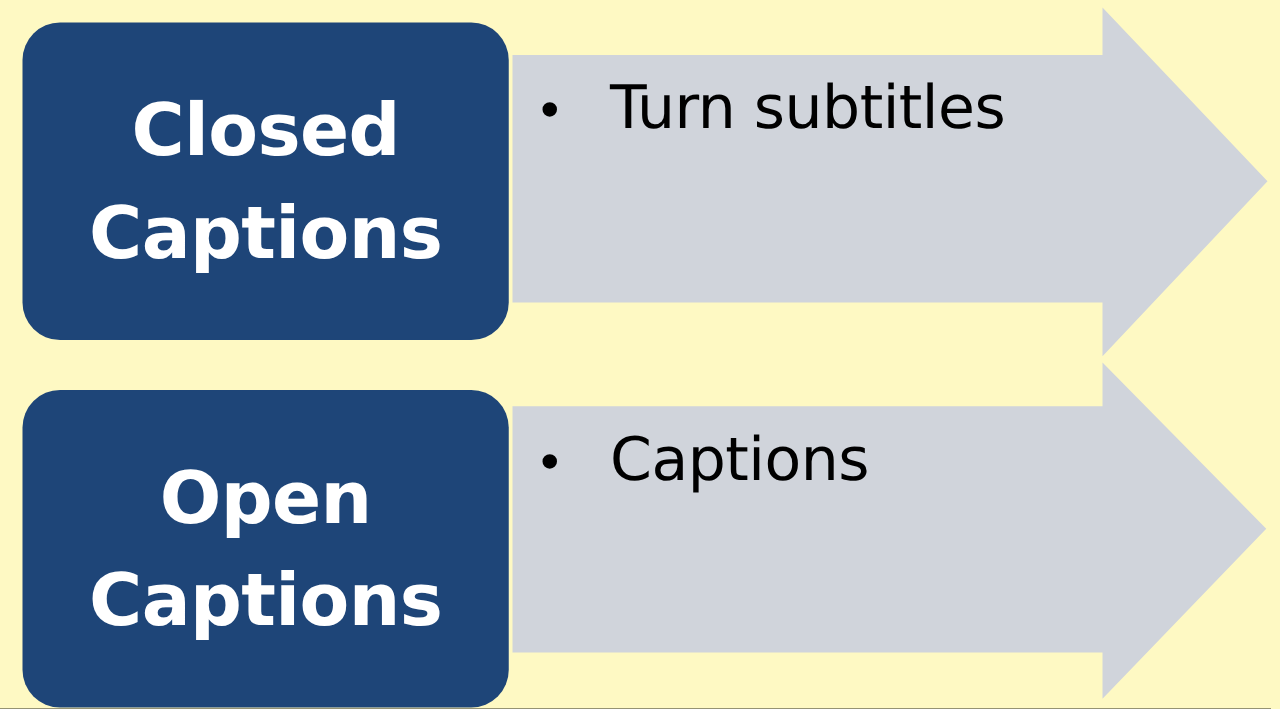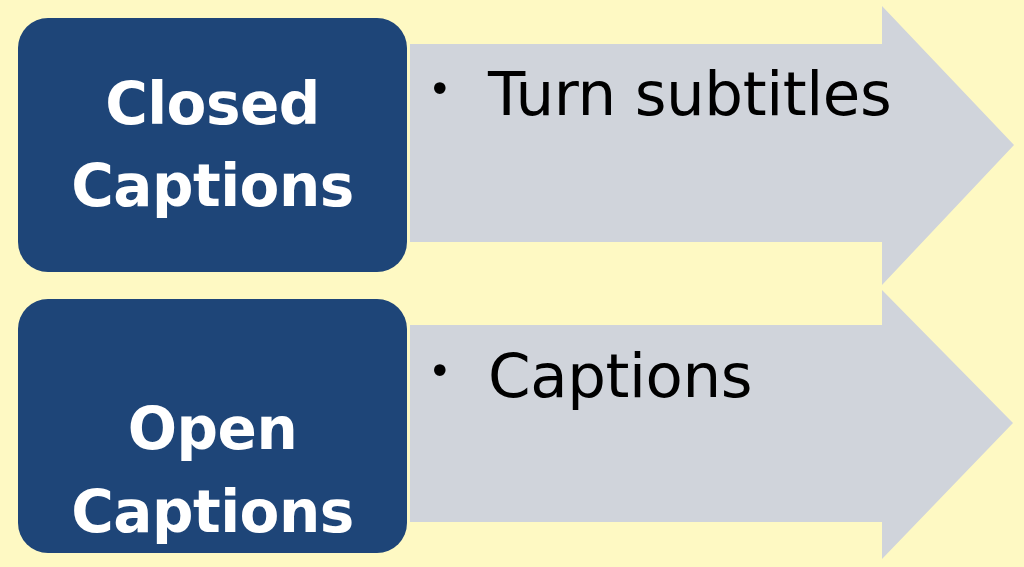--- a/index.html
+++ b/index.html
@@ -25,21 +25,21 @@
     background: #1E4578;
     border-radius: 30px;
     display: flex;
     flex-direction: column;
     align-items: center;
     justify-content: center;
     box-sizing: border-box;
     padding: 0 14px;
   }
   #box-row-1 { top: 18px; }
-  #box-row-2 { top: 299px; justify-content: flex-end; }
+  #box-row-2 { top: 312px; }
 
   .label-line {
     color: #FFFFFF;
     font-family: "DejaVu Sans", sans-serif;
     font-weight: 700;
     font-size: 58px;
     line-height: 1.42;
     letter-spacing: -0.5px;
     text-align: center;
     white-space: nowrap;
@@ -77,21 +77,21 @@
     line-height: 66px;
     text-align: left;
     padding-left: 4px;
     box-sizing: border-box;
   }
   .bullet-text {
     flex: 1 1 auto;
     color: #000000;
     font-family: "DejaVu Sans", sans-serif;
     font-weight: 400;
-    font-size: 61px;
+    font-size: 48px;
     line-height: 1.25;
     letter-spacing: -0.4px;
   }
   .bullet-text .tline { display: block; white-space: nowrap; }
 </style>
 </head>
 <body>
 
 <div id="canvas" style="background: #fef9c3;">
 

